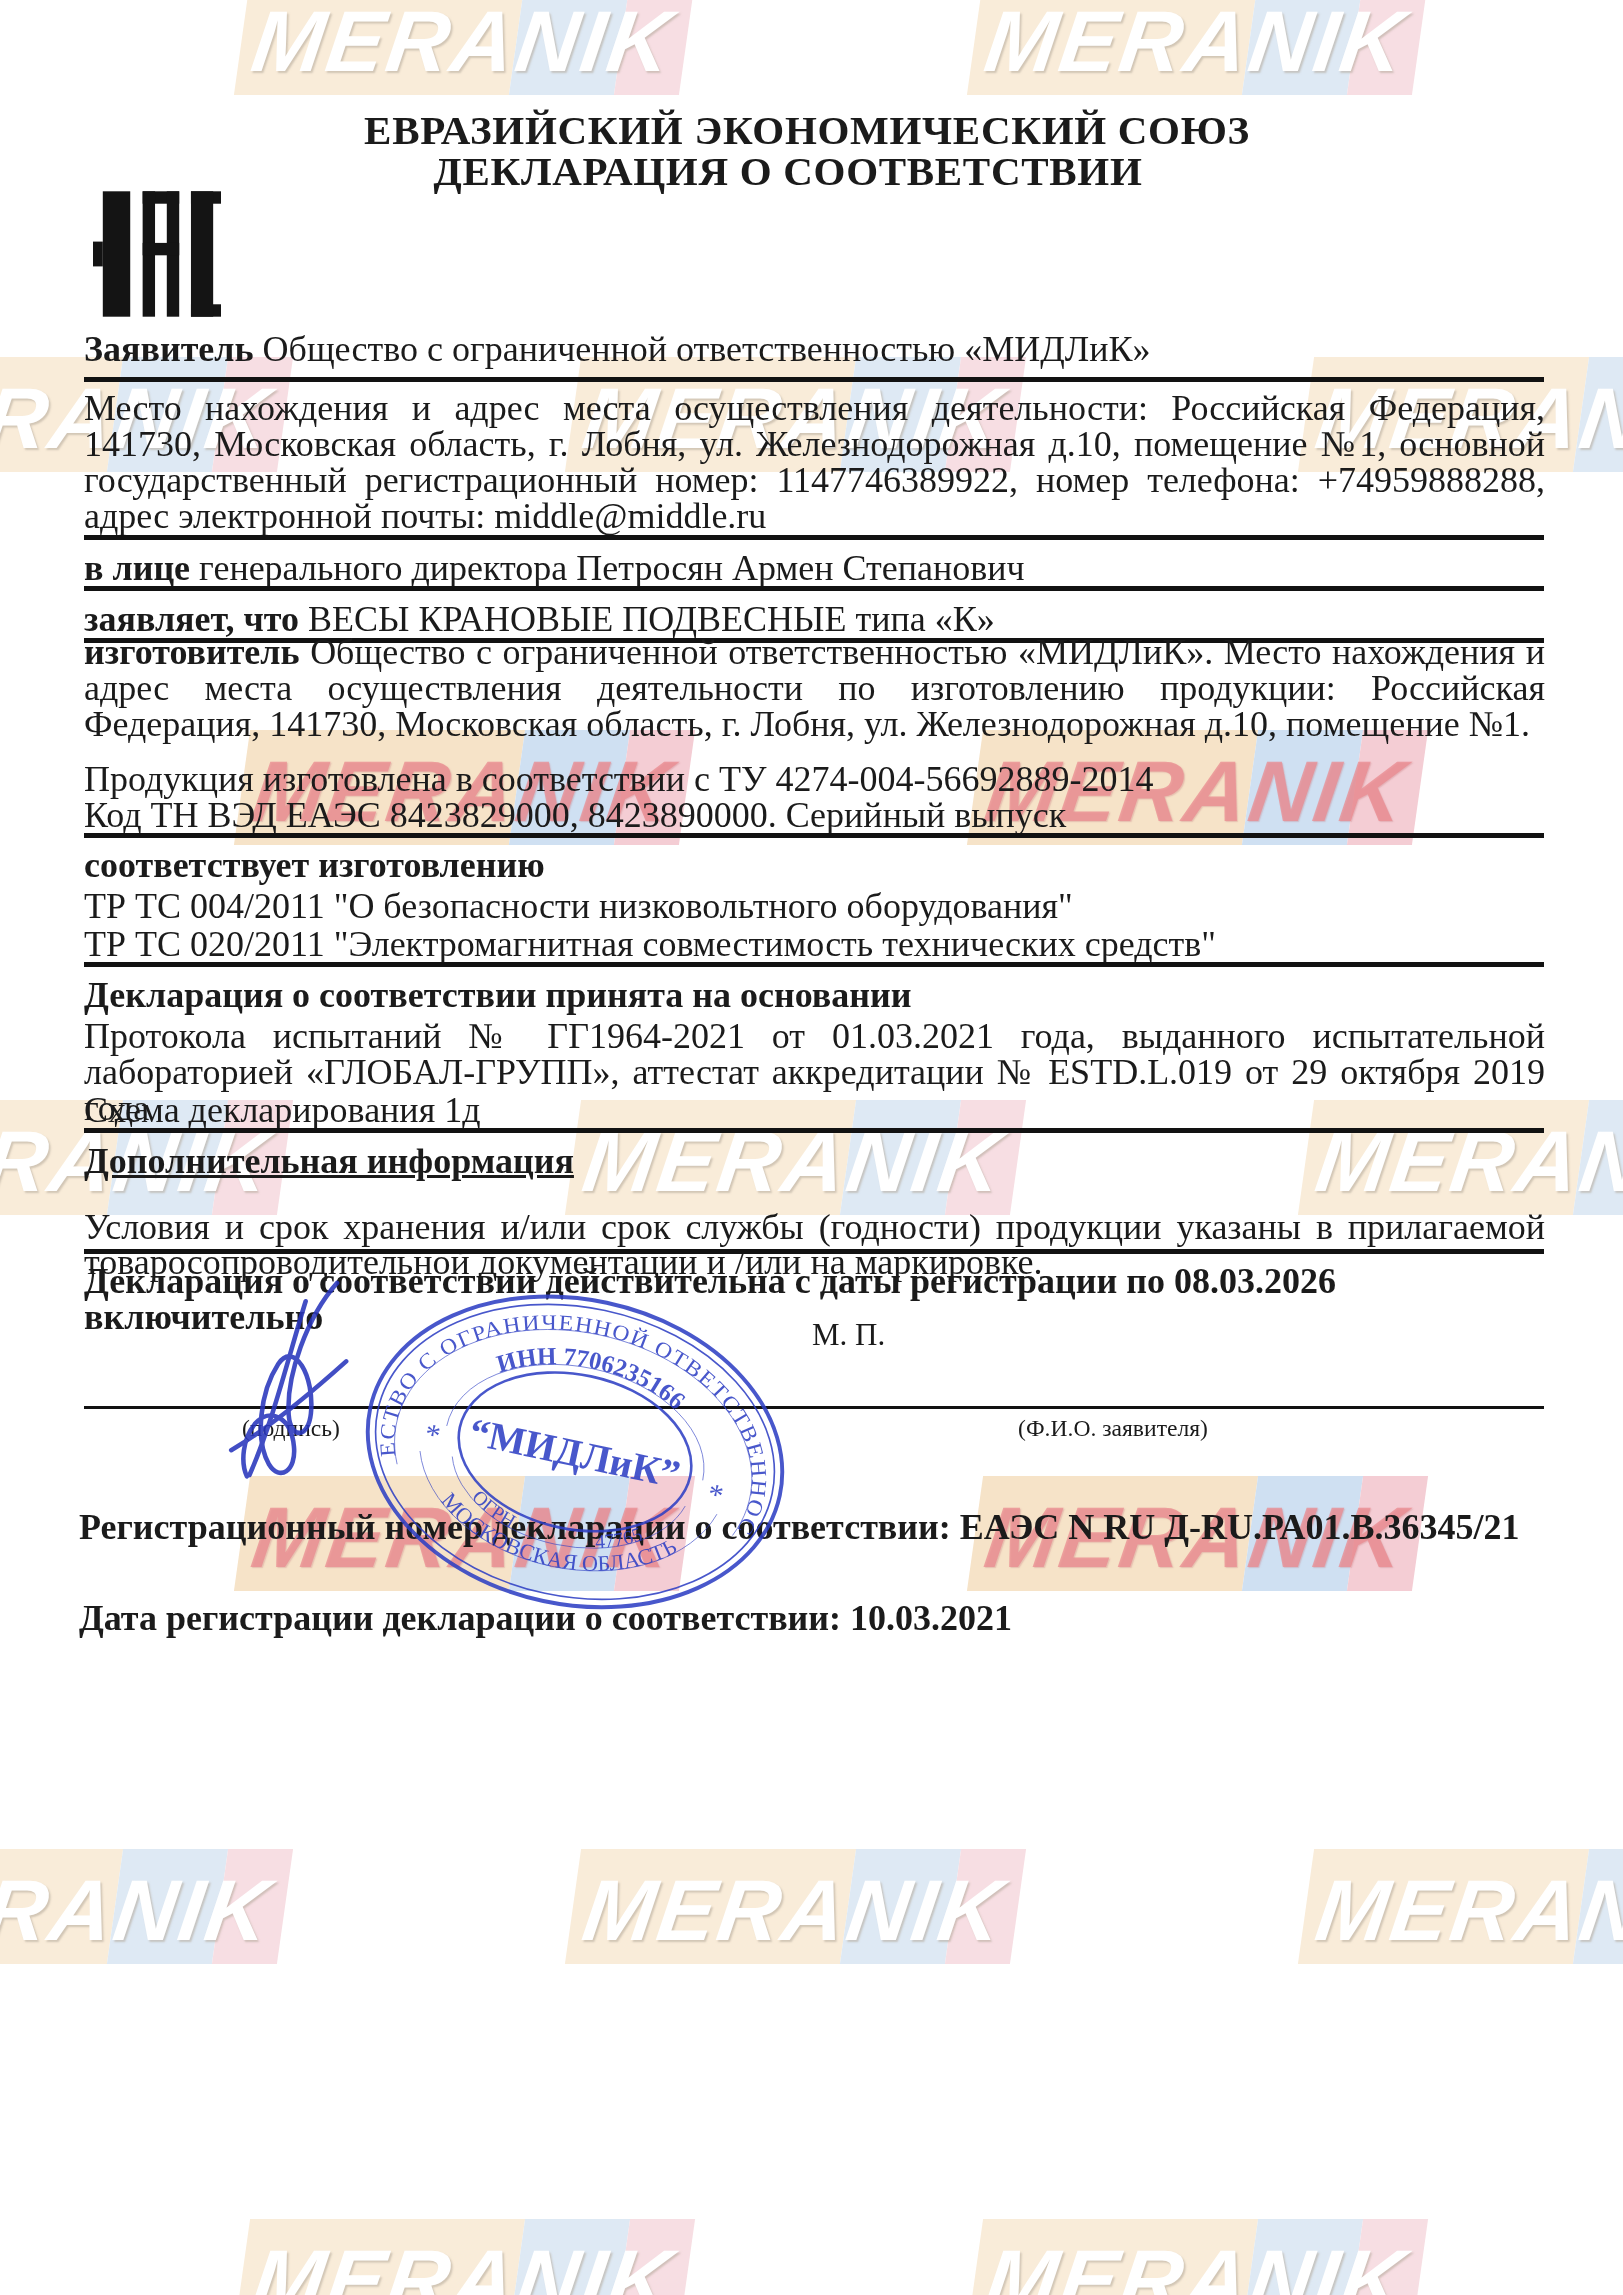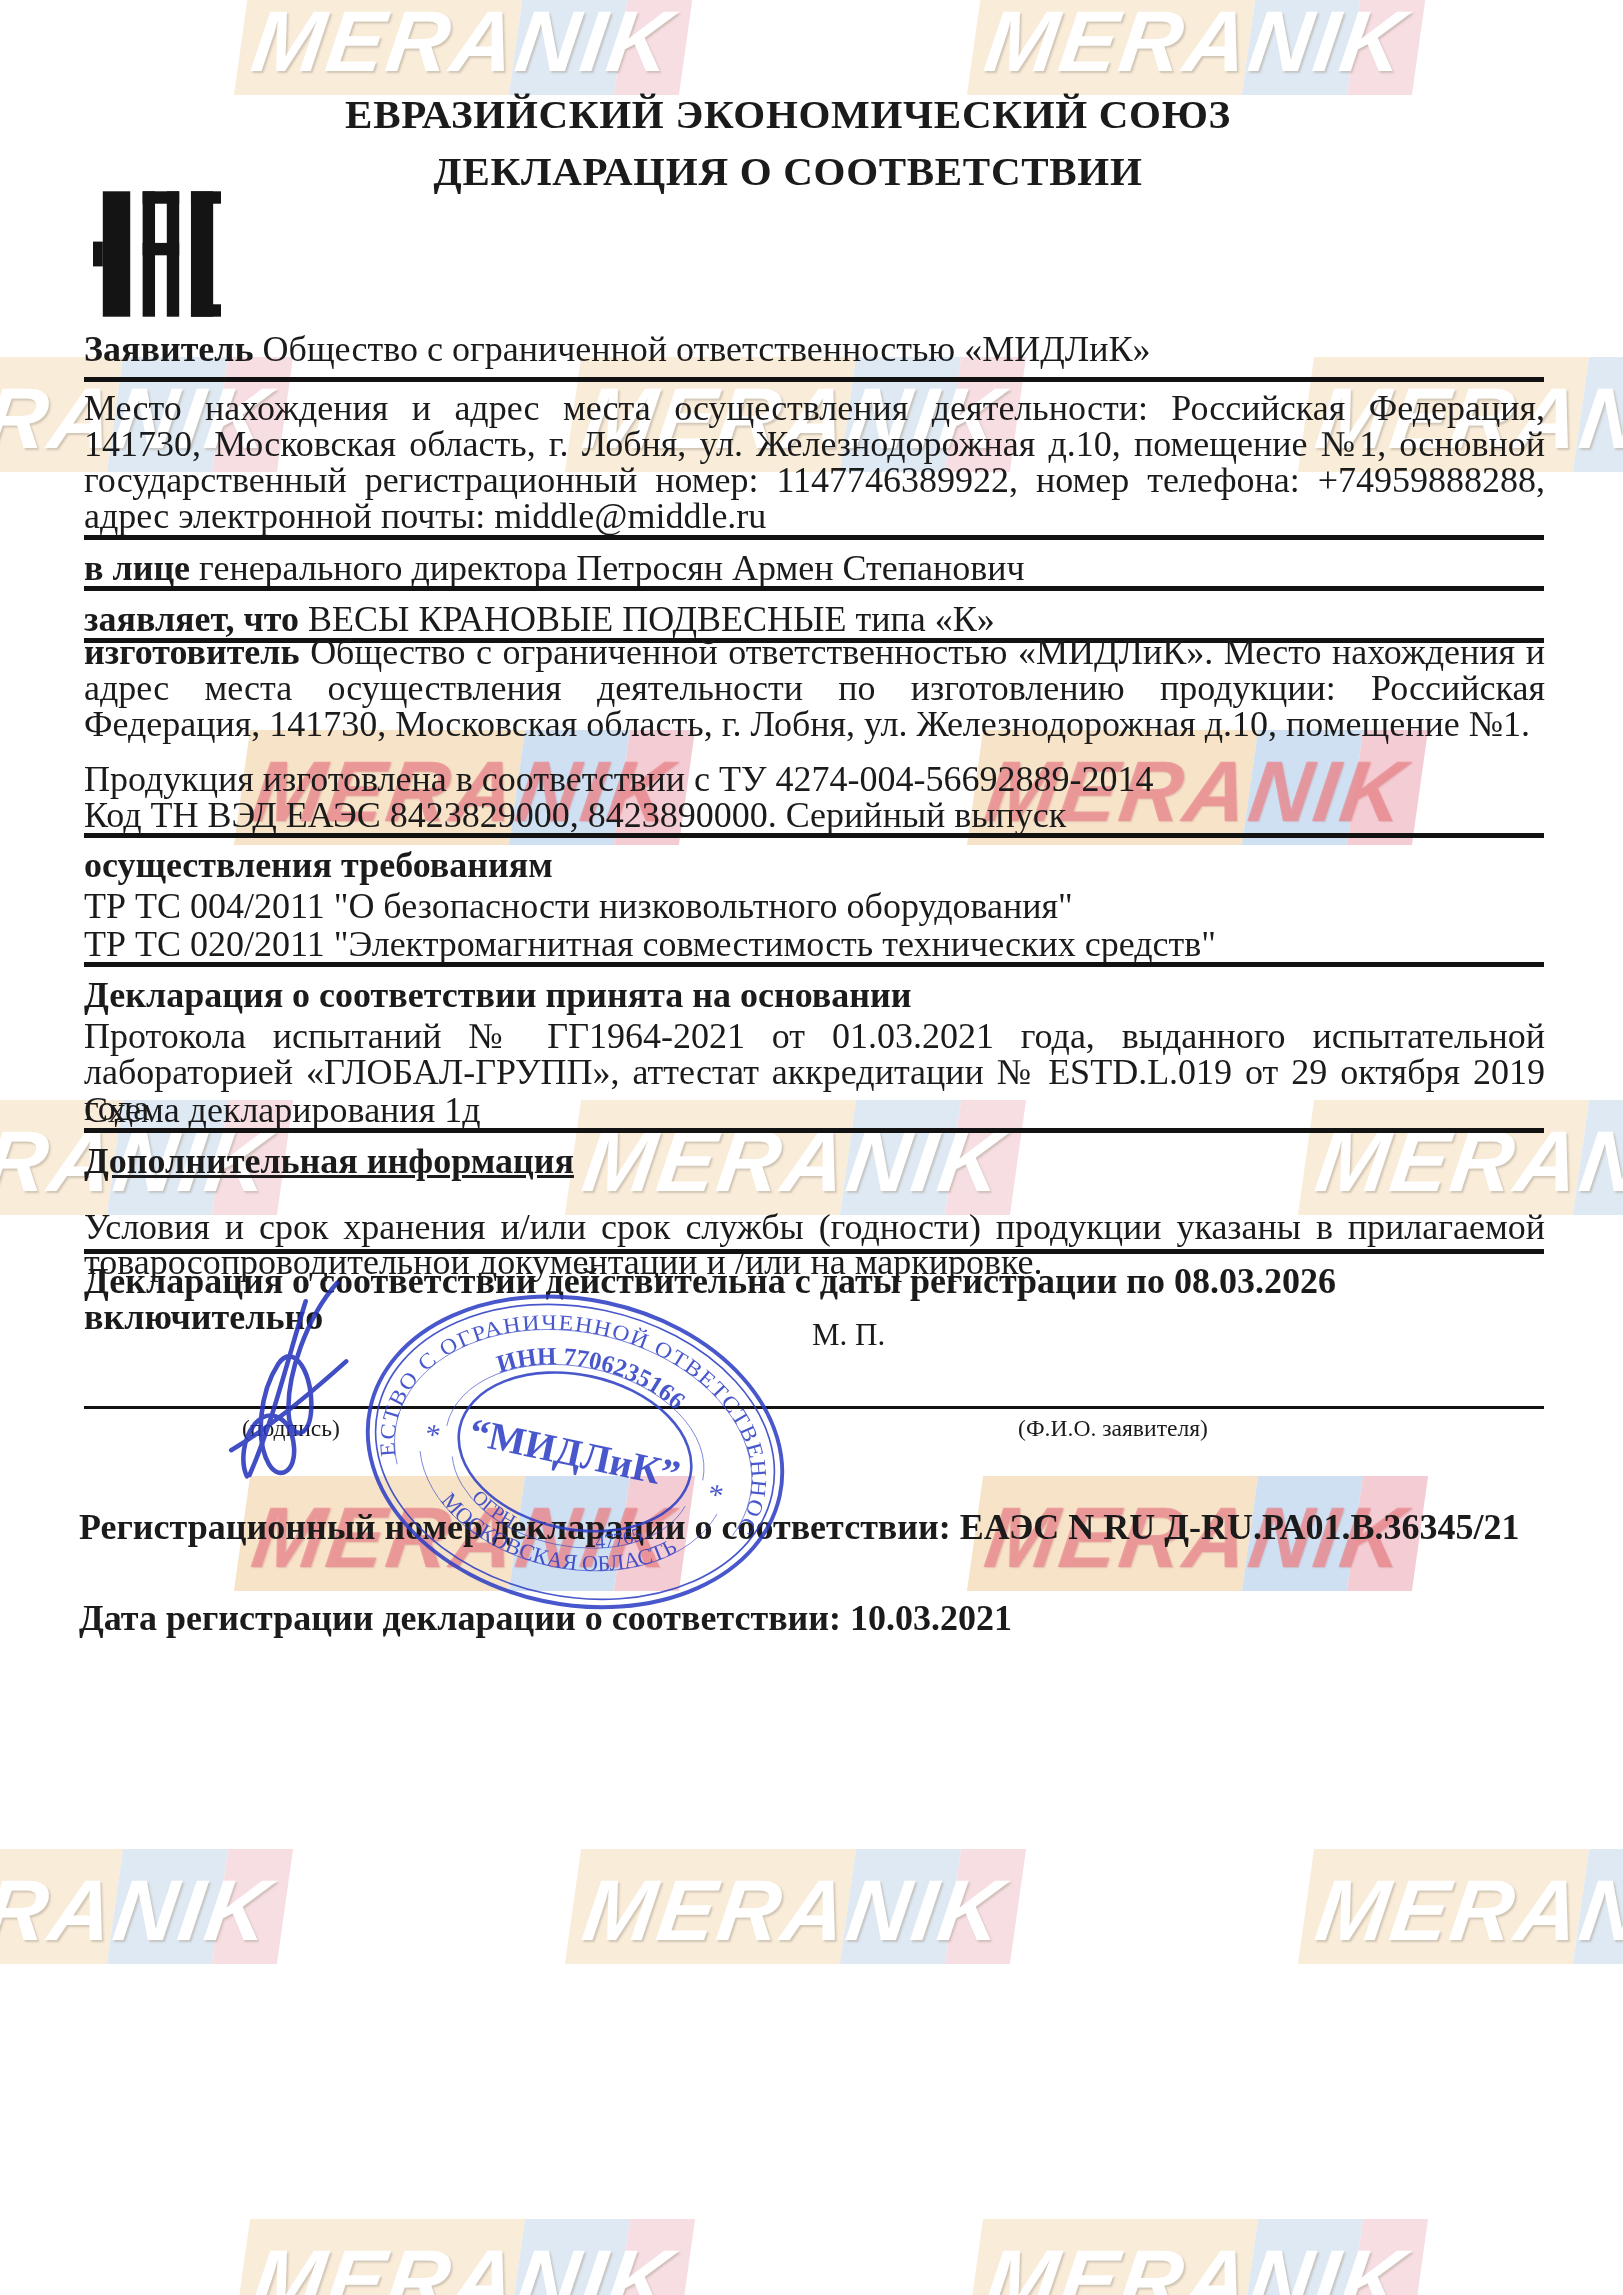--- a/index.html
+++ b/index.html
@@ -176,21 +176,21 @@
           <div class="p1"></div>
           <div class="p2"></div>
           <div class="p3"></div>
         </div>
         <span class="letters">MERANIK</span>
       </div>
     </div>
 
   <div class="content">
 
-    <div class="abs title" style="top:90px;">ЕВРАЗИЙСКИЙ ЭКОНОМИЧЕСКИЙ СОЮЗ</div>
+    <div class="abs title" style="top:106px;padding-left:19px;">ЕВРАЗИЙСКИЙ ЭКОНОМИЧЕСКИЙ СОЮЗ</div>
     <div class="abs title" style="top:147px;">ДЕКЛАРАЦИЯ О СООТВЕТСТВИИ</div>
 
     <svg id="eac" class="abs" style="left:93px;top:191px;" width="128" height="126" viewBox="0 0 196 192">
       <title>ЕАС</title>
       <g fill="#141414">
 
         <rect x="0" y="77" width="15" height="38"></rect>
         <rect x="15" y="0" width="42" height="192"></rect>
 
         <rect x="76" y="0" width="56" height="19"></rect>
@@ -214,21 +214,21 @@
     <div class="abs rule" style="top:586px;"></div>
 
     <div class="abs body-line" style="top:601px;"><span class="b">заявляет, что</span><span> ВЕСЫ КРАНОВЫЕ ПОДВЕСНЫЕ типа «К»</span></div>
     <div class="abs rule" style="top:638px;"></div>
 
     <div class="abs body-line just" style="top:634px;"><span class="b">изготовитель</span><span> Общество с ограниченной ответственностью «МИДЛиК». Место нахождения и адрес места осуществления деятельности по изготовлению продукции: Российская Федерация, 141730, Московская область, г. Лобня,  ул. Железнодорожная д.10, помещение №1.</span></div>
     <div class="abs body-line" style="top:761px;">Продукция изготовлена в соответствии с ТУ 4274-004-56692889-2014</div>
     <div class="abs body-line" style="top:797px;">Код ТН ВЭД ЕАЭС 8423829000, 8423890000. Серийный выпуск</div>
     <div class="abs rule" style="top:833px;"></div>
 
-    <div class="abs body-line b" style="top:847px;">осуществления требованиям</div>
+    <div class="abs body-line b" style="top:847px;">соответствует изготовлению</div>
     <div class="abs body-line" style="top:888px;">ТР ТС 004/2011 "О безопасности низковольтного оборудования"</div>
     <div class="abs body-line" style="top:926px;">ТР ТС 020/2011 "Электромагнитная совместимость технических средств"</div>
     <div class="abs rule" style="top:962px;"></div>
 
     <div class="abs body-line b" style="top:977px;">Декларация о соответствии принята на основании</div>
     <div class="abs body-line just" style="top:1018px;">Протокола испытаний № ГГ1964-2021 от 01.03.2021 года, выданного испытательной лабораторией «ГЛОБАЛ-ГРУПП», аттестат аккредитации № ESTD.L.019 от 29 октября 2019 года</div>
     <div class="abs body-line" style="top:1092px;">Схема декларирования 1д</div>
     <div class="abs rule" style="top:1128px;"></div>
 
     <div class="abs body-line b" style="top:1143px;text-decoration:underline;">Дополнительная информация</div>

